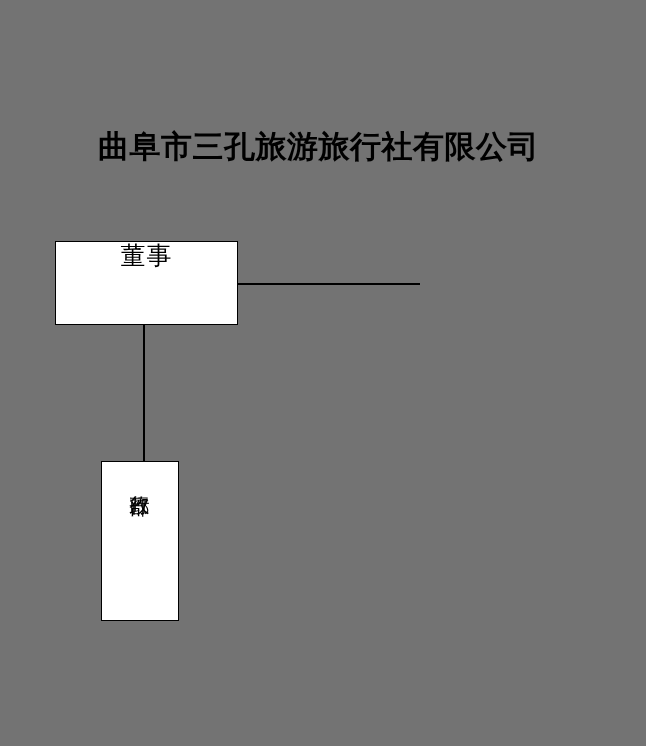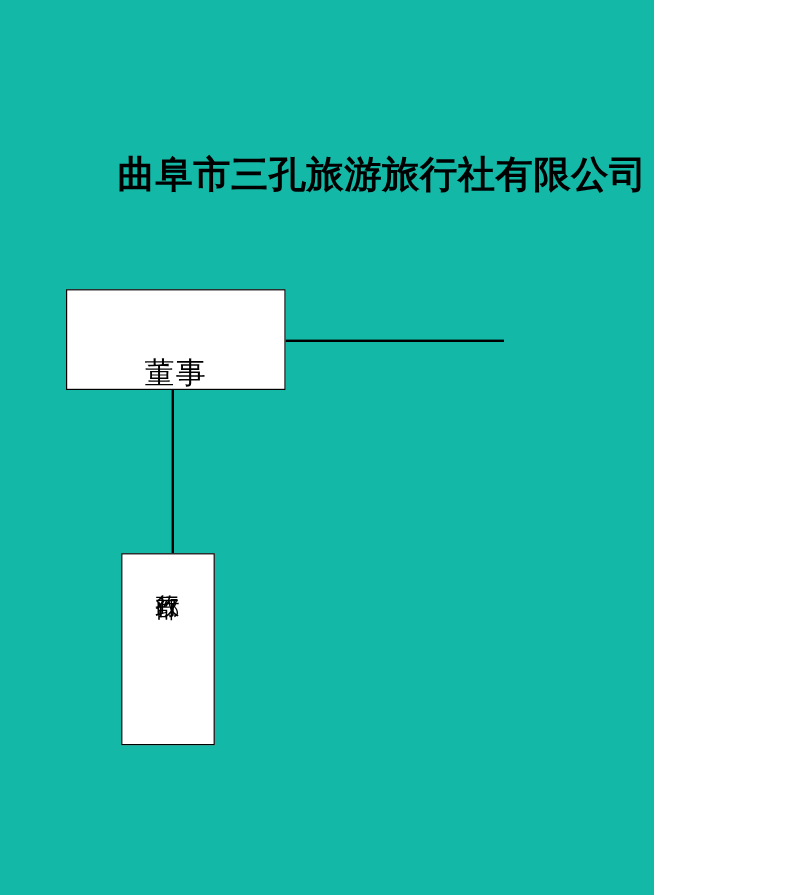--- a/index.html
+++ b/index.html
@@ -9,23 +9,23 @@
   body {
     width: 667px;
     height: 746px;
     background: #ffffff;
     font-family: "DejaVu Serif", "Liberation Serif", serif;
     overflow: hidden;
   }
 
   #chart-canvas {
     position: relative;
-    width: 545px;
+    width: 646px;
     height: 746px;
-    background: #14b8a6;
+    background: #737373;
   }
 
   
   .org-title {
     position: absolute;
     left: 98px;
     top: 126px;
     font-size: 31px;
     font-weight: bold;
     letter-spacing: 0.5px;
@@ -35,21 +35,21 @@
     font-family: "DejaVu Serif", "Liberation Serif", serif;
   }
 
   
   .org-box {
     position: absolute;
     box-sizing: border-box;
     border: 1.5px solid #000000;
     background: #ffffff;
     display: flex;
-    align-items: flex-end;
+    align-items: flex-start;
     justify-content: center;
     color: #000000;
   }
 
   .org-box .box-label {
     font-size: 25px;
     font-weight: normal;
     letter-spacing: 1px;
     line-height: 1.1;
     white-space: nowrap;

